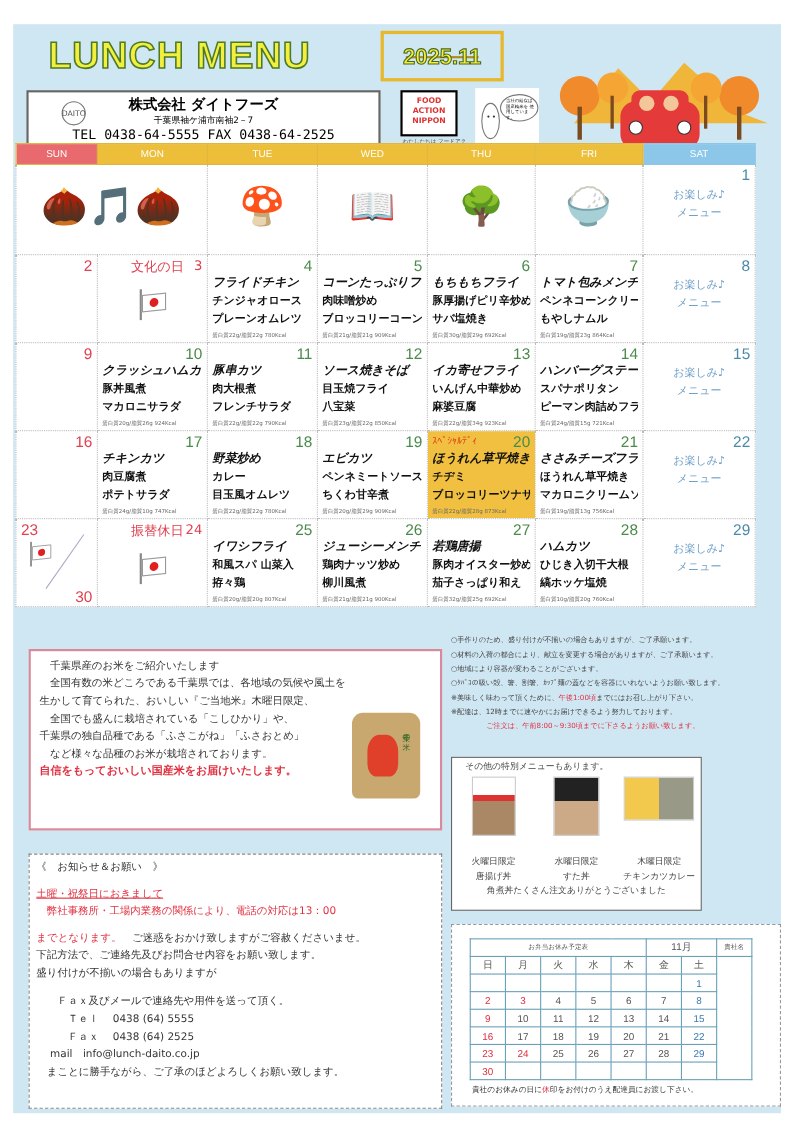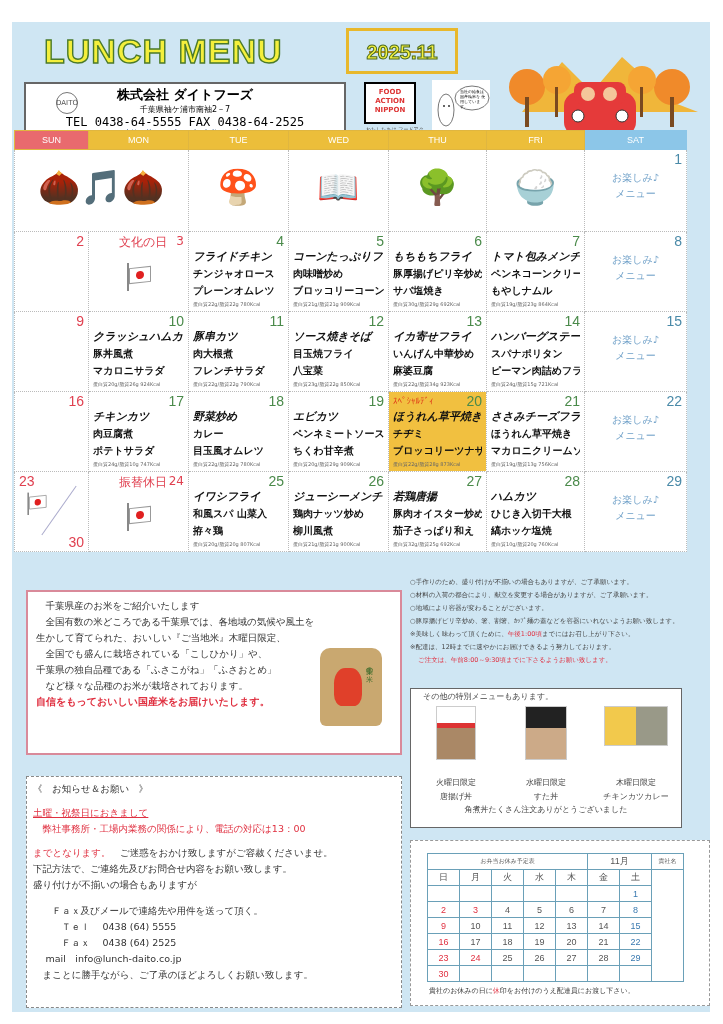--- a/index.html
+++ b/index.html
@@ -41,21 +41,21 @@
   .flag .cloth { position: absolute; left: 4px; top: 4px; width: 22px; height: 16px; background: #fff; border: 1px solid #999; display:flex; align-items:center; justify-content:center; transform: skewY(-6deg);}
   .flag .sun { width: 8px; height: 8px; border-radius: 50%; background: #e02020; }
   .illus { display:flex; align-items:center; justify-content:center; height: 70px; font-size: 34px; }
   .rice-box { position: absolute; left: 14px; top: 568px; width: 376px; height: 165px; background: #fff; border: 2px solid #d98a9a; padding: 6px 8px; font-size: 9.5px; line-height: 16px; color: #333; }
   .rice-box .red { color: #e03040; font-weight: bold; font-size: 10px; }
   .rice-bag { position: absolute; right: 18px; top: 56px; width: 62px; height: 78px; background: #c9a870; border-radius: 10px 10px 6px 6px; }
   .rice-bag .dog { position:absolute; left: 14px; top: 20px; width: 28px; height: 38px; background:#e0402a; border-radius: 40% 40% 30% 30%; }
   .rice-bag .lbl { position:absolute; right: 5px; top: 14px; font-size: 7px; color: #3a6a2a; writing-mode: vertical-rl; }
   .notes { position: absolute; left: 396px; top: 554px; width: 300px; font-size: 6.5px; color: #444; line-height: 13px; }
   .notes .red { color: #e03040; }
-  .special-menu { position: absolute; left: 398px; top: 664px; width: 272px; height: 140px; background: #fff; border: 1px solid #666; font-size: 8px; color: #444; }
+  .special-menu { position: absolute; left: 398px; top: 664px; width: 228px; height: 140px; background: #fff; border: 1px solid #666; font-size: 8px; color: #444; }
   .special-menu .hd { padding: 2px 12px; }
   .sm-items { display: flex; justify-content: space-around; padding-top: 2px; }
   .sm-item { text-align: center; width: 86px; }
   .sm-img { height: 54px; margin: 0 auto 16px; }
   .sm-label { line-height: 14px; }
   .sm-foot { text-align: center; margin-top: 0px; }
   .notice { position: absolute; left: 14px; top: 753px; width: 376px; height: 232px; background: #fff; border: 1px dashed #888; padding: 4px 6px; font-size: 9.5px; color: #333; line-height: 16px; }
   .notice .red { color: #e03040; }
   .notice .u { text-decoration: underline; }
   .schedule { position: absolute; left: 398px; top: 818px; width: 300px; height: 166px; background: #fff; border: 1px dashed #999; }
@@ -394,24 +394,24 @@
   <div class="rice-bag">
       <div class="dog"></div>
       <div class="lbl">千葉の米</div>
     </div>
 </div>
 
 <div class="notes" style="left:410px;top:576px;">
   <div>○手作りのため、盛り付けが不揃いの場合もありますが、ご了承願います。</div>
   <div>○材料の入荷の都合により、献立を変更する場合がありますが、ご了承願います。</div>
   <div>○地域により容器が変わることがございます。</div>
-  <div>○豚厚揚げピリ辛炒め、箸、割箸、ｶｯﾌﾟ麺の蓋などを容器にいれないようお願い致します。</div>
+  <div>○ﾀﾊﾞｺの吸い殻、箸、割箸、ｶｯﾌﾟ麺の蓋などを容器にいれないようお願い致します。</div>
   <div><span>※美味しく味わって頂くために、</span><span class="red">午後1:00頃</span><span>までにはお召し上がり下さい。</span></div>
   <div>※配達は、12時までに速やかにお届けできるよう努力しております。</div>
-  <div class="red" style="padding-left:8px;">ご注文は、午前8:00～9:30頃までに下さるようお願い致します。</div>
+  <div class="red" style="padding-left:8px;margin-left:24px;">ご注文は、午前8:00～9:30頃までに下さるようお願い致します。</div>
 </div>
 
 <div class="special-menu" style="left:410px;top:688px;">
   <div class="hd">その他の特別メニューもあります。</div>
   <div class="sm-items">
     <div class="sm-item">
       <div class="sm-img" style="width:40px;background:linear-gradient(#fff 30%,#d33 30% 40%,#a86 40%);border:1px solid #ccc;"></div>
       <div class="sm-label">火曜日限定</div>
       <div class="sm-label">唐揚げ丼</div>
     </div>

